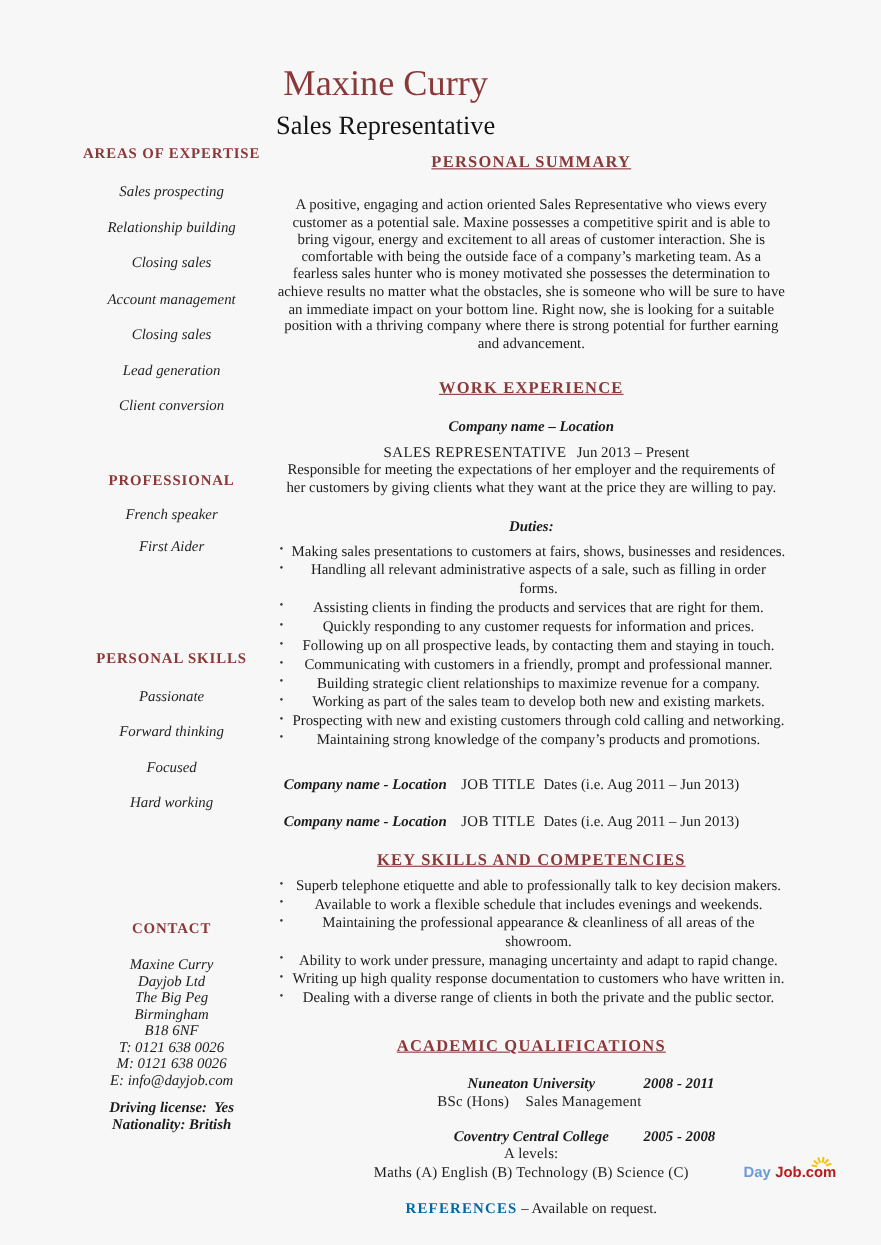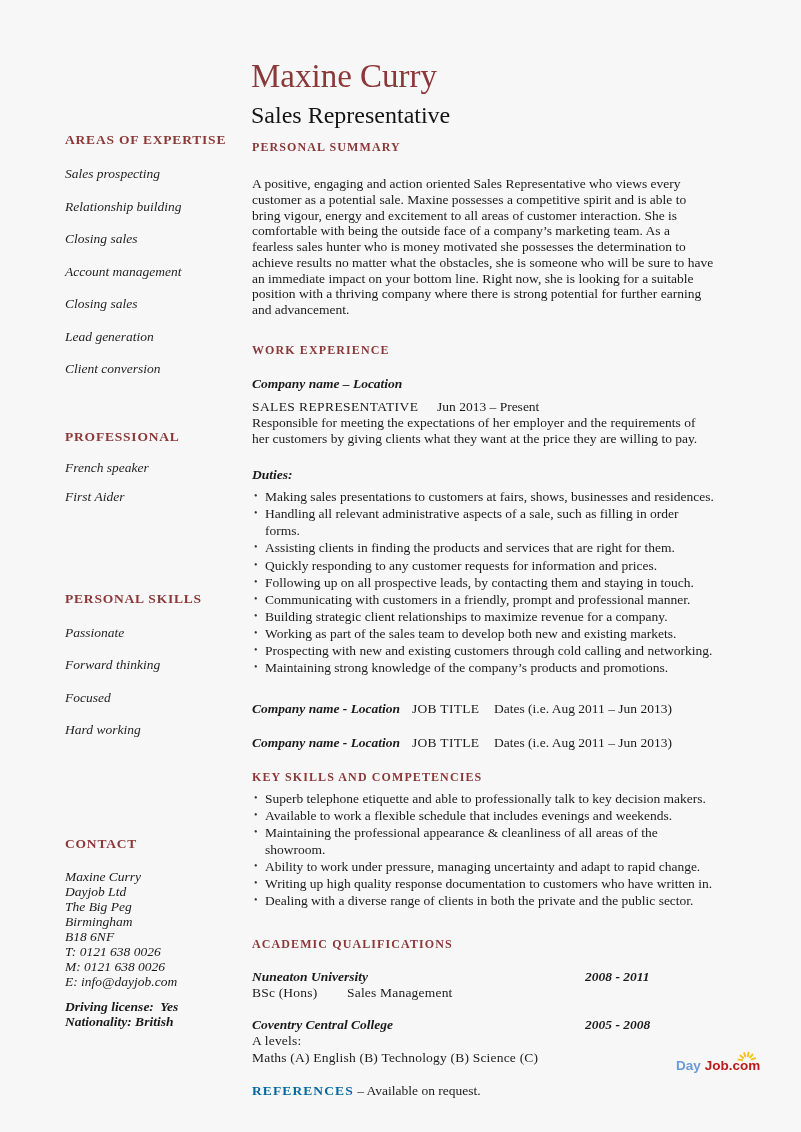--- a/index.html
+++ b/index.html
@@ -1,19 +1,19 @@
 <!DOCTYPE html>
 <html><head>
 <meta charset="utf-8">
 <style>
   html,body { margin:0; padding:0; background:#efeeee; }
   .page {
     position:relative; width:801px; height:1132px; margin:0 auto;
     background:#f8f7f7; color:#1b1b1b; overflow:hidden;
-    font-family:"Liberation Serif","DejaVu Serif",serif; font-size:13.5px;
+    font-family:"Liberation Serif","DejaVu Serif",serif; font-size:13.5px;text-align:center;
   }
 
   
   .header { position:absolute; left:251px; top:60px; }
   .name { font-size:33px; line-height:1; color:#8b3839; }
   .job-title { font-size:24px; line-height:1; margin-top:10px; color:#141414; }
 
   
   .sidebar { position:absolute; left:65px; top:132px; width:182px; }
   .side-h { margin:0; font-size:13.5px; font-weight:700; letter-spacing:0.8px; color:#8b3839; }
@@ -22,21 +22,21 @@
   .sec-prof .side-item { margin-top:16px; }
   .sec-skills { margin-top:87px; }
   .sec-contact { margin-top:99px; }
   .contact-block { margin-top:17px; }
   .contact-line { font-style:italic; line-height:15px; }
   .contact-extra { margin-top:10px; }
   .contact-extra .contact-line { white-space:pre-wrap;font-weight:bold; }
 
   
   .main { position:absolute; left:252px; top:140px; width:462px; }
-  .main-h { margin:0; font-size:12px; font-weight:700; letter-spacing:1.1px; color:#8b3839; }
+  .main-h { margin:0; font-size:15px; font-weight:700; letter-spacing:1.1px; color:#8b3839;text-decoration:underline; }
   .para { margin:21px 0 0; line-height:1.17; }
   .para.tight { margin-top:1px; }
   .mt-we { margin-top:25px; }
   .comp-bold { font-weight:700; font-style:italic; }
   .mt-comp { margin-top:19px; line-height:1.1; }
   .jobline { margin-top:7px; line-height:1.15; }
   .jobtitle-caps { display:inline-block; width:185px; letter-spacing:0.4px; }
   .mt-duties { margin-top:20px; }
   .bullets { margin:5px 0 0; padding:0; list-style:none; }
   .bullets li { position:relative; padding-left:13px; line-height:1.27; }

